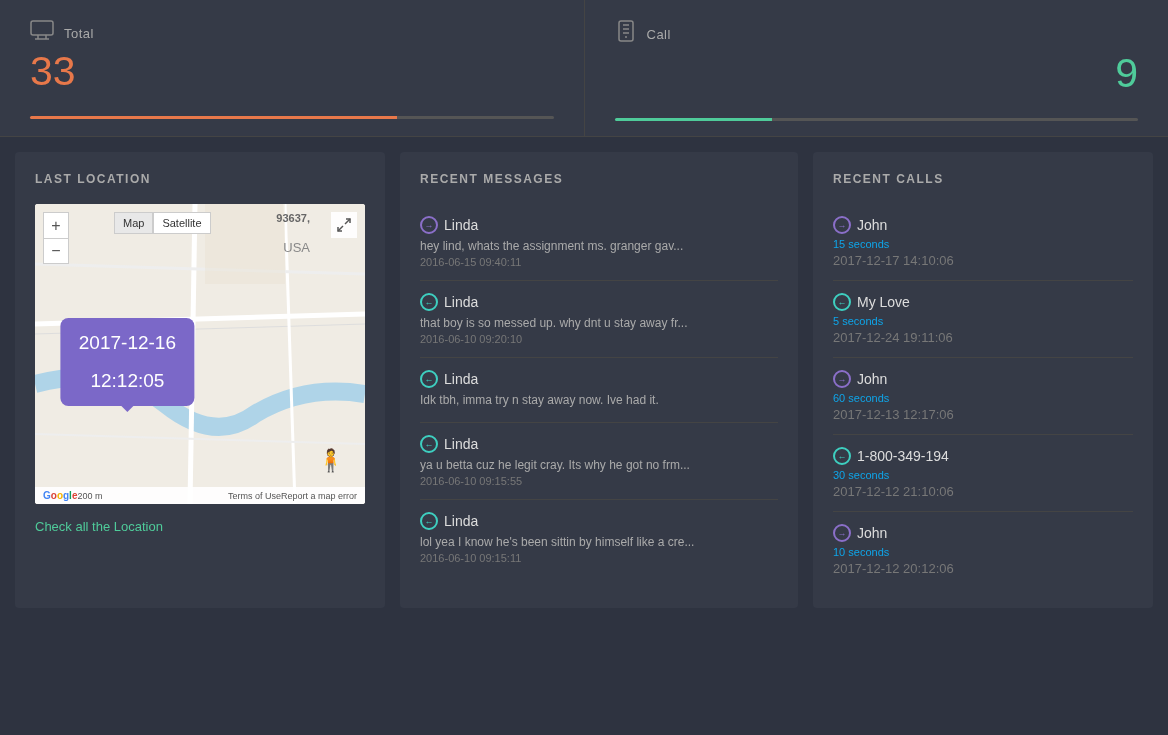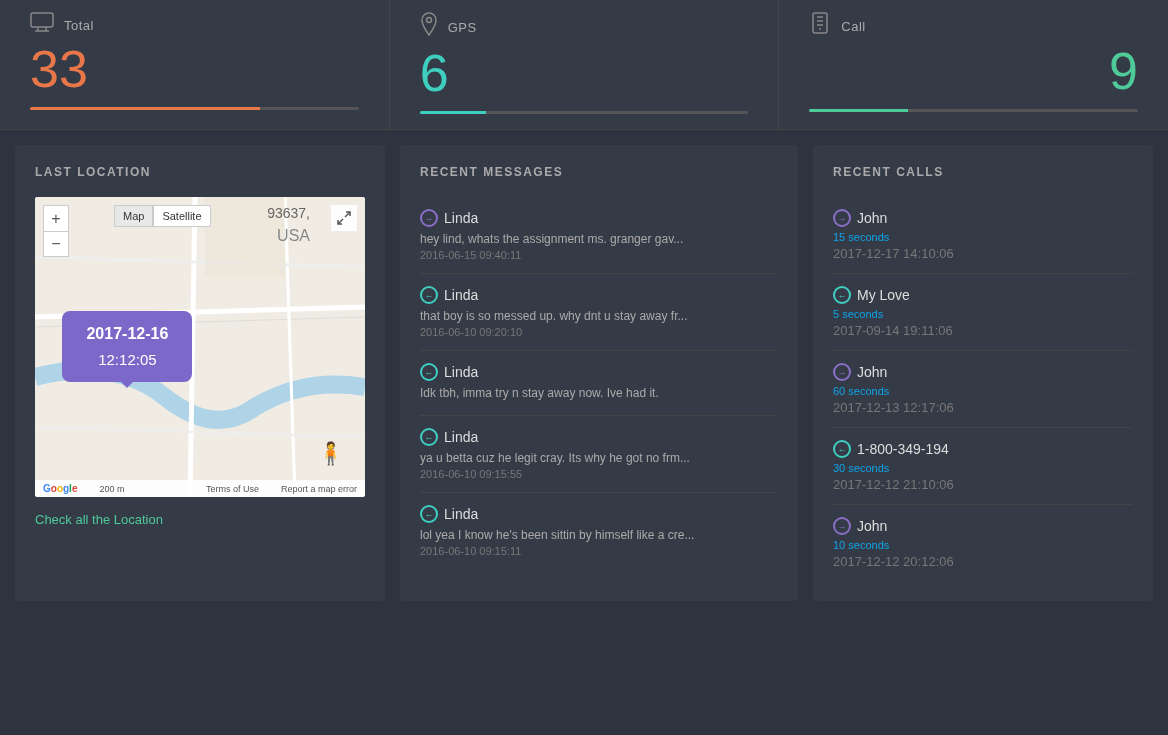--- a/index.html
+++ b/index.html
@@ -12,45 +12,45 @@
     }
 
     
     .stats-bar {
       display: flex;
       background: #353a47;
       border-bottom: 1px solid #444;
     }
     .stat-card {
       flex: 1;
-      padding: 12px 30px 15px 30px;
+      padding: 20px 30px 15px 30px;
       border-right: 1px solid #444;
       position: relative;
     }
     .stat-card:last-child { border-right: none; text-align: right; }
     .stat-header {
       display: flex;
       align-items: center;
       gap: 10px;
       margin-bottom: 5px;
     }
     .stat-icon {
       font-size: 22px;
       color: #888;
     }
     .stat-label {
       font-size: 13px;
       color: #aaa;
       letter-spacing: 0.5px;
     }
     .stat-number {
-      font-size: 52px;
+      font-size: 41px;
       font-weight: 300;
       line-height: 1;
-      margin-bottom: 12px;
+      margin-bottom: 24px;
     }
     .stat-number.orange { color: #e8784a; }
     .stat-number.teal { color: #3ecfc0; }
     .stat-number.purple { color: #8b6fc9; }
     .stat-number.green { color: #4fcb9a; }
     .stat-bar-line {
       height: 3px;
       border-radius: 2px;
       width: 100%;
     }
@@ -176,26 +176,26 @@
     .map-popup::after {
       content: '';
       position: absolute;
       bottom: -14px;
       left: 50%;
       transform: translateX(-50%);
       border: 8px solid transparent;
       border-top-color: #7b68c8;
     }
     .map-popup-date {
-      font-size: 16px;
-      font-weight: 700;
-      margin-bottom: 8px;
+      font-size: 19px;
+      font-weight: 400;
+      margin-bottom: 16px;
     }
     .map-popup-time {
-      font-size: 15px;
+      font-size: 19px;
       font-weight: 500;
     }
 
     
     .map-person {
       position: absolute;
       bottom: 30px;
       right: 20px;
       font-size: 22px;
       color: #c8a050;
@@ -206,21 +206,21 @@
       position: absolute;
       bottom: 0;
       left: 0;
       right: 0;
       background: rgba(255,255,255,0.9);
       display: flex;
       align-items: center;
       padding: 3px 8px;
       font-size: 9px;
       color: #555;
-      gap: 22px;
+      gap: 0;
     }
 
     .check-location-link {
       color: #4fcb9a;
       font-size: 13px;
       margin-top: 15px;
       cursor: pointer;
       display: inline-block;
       text-decoration: none;
     }
@@ -323,33 +323,20 @@
           <line x1="16" y1="15" x2="16" y2="19"></line>
           <line x1="5" y1="19" x2="19" y2="19"></line>
         </svg>
       </span>
       <span class="stat-label">Total</span>
     </div>
     <div class="stat-number orange">33</div>
     <div class="stat-bar-line bar-orange"></div>
   </div>
 
-  <div class="stat-card">
-    <div class="stat-header">
-      <span class="stat-icon">
-        <svg width="18" height="24" viewBox="0 0 18 24" fill="none" stroke="#888" stroke-width="1.5">
-          <path d="M9 1C5.13 1 2 4.13 2 8c0 5.25 7 15 7 15s7-9.75 7-15c0-3.87-3.13-7-7-7z"></path>
-          <circle cx="9" cy="8" r="2.5"></circle>
-        </svg>
-      </span>
-      <span class="stat-label">GPS</span>
-    </div>
-    <div class="stat-number teal">6</div>
-    <div class="stat-bar-line bar-teal"></div>
-  </div>
 
 
   <div class="stat-card">
     <div class="stat-header">
       <span class="stat-icon">
         <svg width="22" height="22" viewBox="0 0 22 22" fill="none" stroke="#888" stroke-width="1.5">
           <rect x="4" y="1" width="14" height="20" rx="2"></rect>
           <line x1="8" y1="5" x2="14" y2="5"></line>
           <line x1="8" y1="9" x2="14" y2="9"></line>
           <line x1="8" y1="13" x2="14" y2="13"></line>
@@ -381,22 +368,22 @@
           <line x1="0" y1="120" x2="330" y2="110" stroke="#fff" stroke-width="5"></line>
           <line x1="0" y1="130" x2="330" y2="120" stroke="#ddd" stroke-width="1"></line>
           <line x1="160" y1="0" x2="155" y2="300" stroke="#fff" stroke-width="5"></line>
           <line x1="250" y1="0" x2="260" y2="300" stroke="#fff" stroke-width="3"></line>
           <line x1="0" y1="60" x2="330" y2="70" stroke="#eee" stroke-width="3"></line>
           <line x1="0" y1="230" x2="330" y2="240" stroke="#eee" stroke-width="2"></line>
 
           <rect x="170" y="0" width="80" height="80" fill="#e8e0d0" opacity="0.4"></rect>
         </svg>
 
-        <div style="position:absolute;top:8px;right:55px;font-size:14px;color:#666;font-weight:400;">93637,</div>
-        <div style="position:absolute;top:30px;right:55px;font-size:16px;color:#888;">USA</div>
+        <div style="position:absolute;top:8px;right:55px;font-size:11px;color:#666;font-weight:700;">93637,</div>
+        <div style="position:absolute;top:36px;right:55px;font-size:13px;color:#888;">USA</div>
 
         <div class="map-controls">
           <button class="map-zoom-btn">+</button>
           <button class="map-zoom-btn">−</button>
         </div>
 
         <div class="map-type-controls">
           <button class="map-type-btn active">Map</button>
           <button class="map-type-btn">Satellite</button>
         </div>
@@ -502,21 +489,21 @@
     <div class="call-time">2017-12-17 14:10:06</div>
   </div>
         <div class="call-item">
     <div class="call-contact-row">
       <div class="contact-icon ">
         ←
       </div>
       <span class="contact-name">My Love</span>
     </div>
     <div class="call-duration">5 seconds</div>
-    <div class="call-time">2017-09-14 19:11:06</div>
+    <div class="call-time">2017-12-24 19:11:06</div>
   </div>
         <div class="call-item">
     <div class="call-contact-row">
       <div class="contact-icon outgoing">
         →
       </div>
       <span class="contact-name">John</span>
     </div>
     <div class="call-duration">60 seconds</div>
     <div class="call-time">2017-12-13 12:17:06</div>

